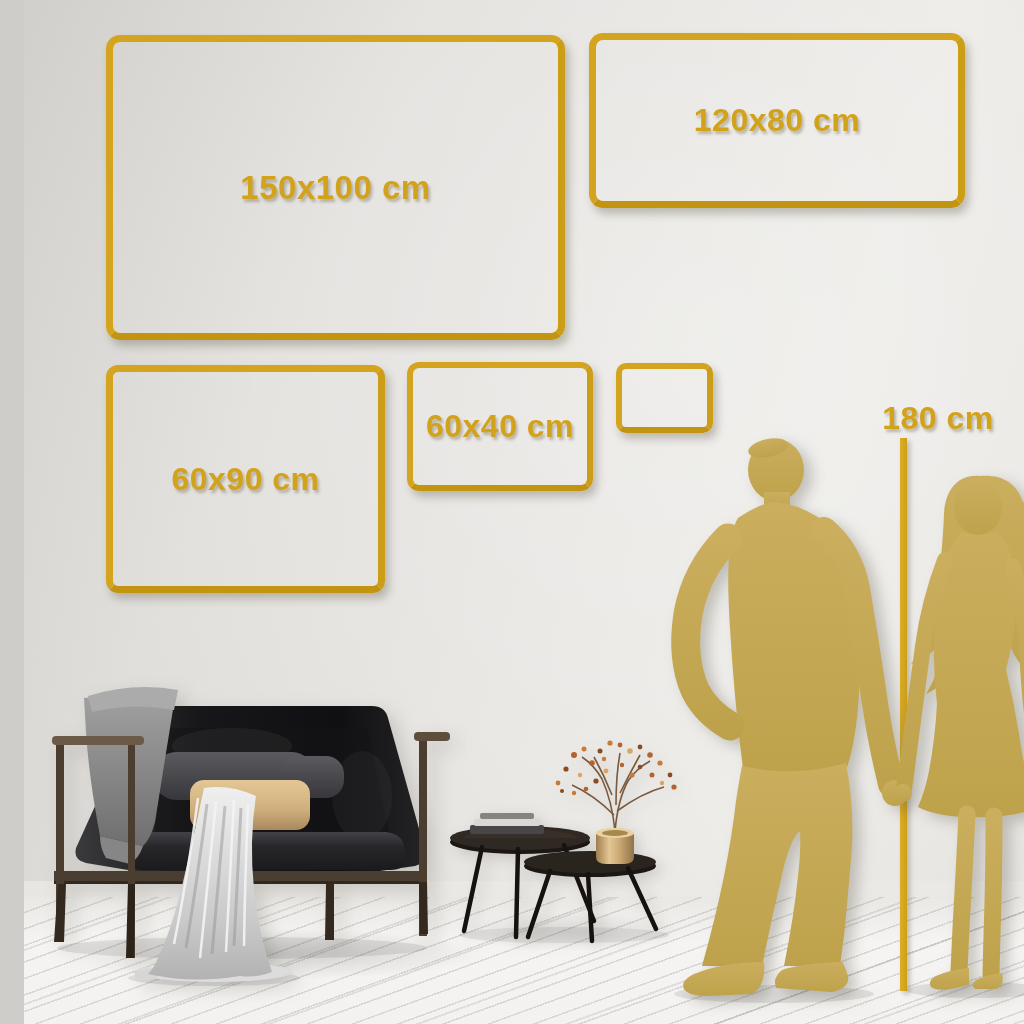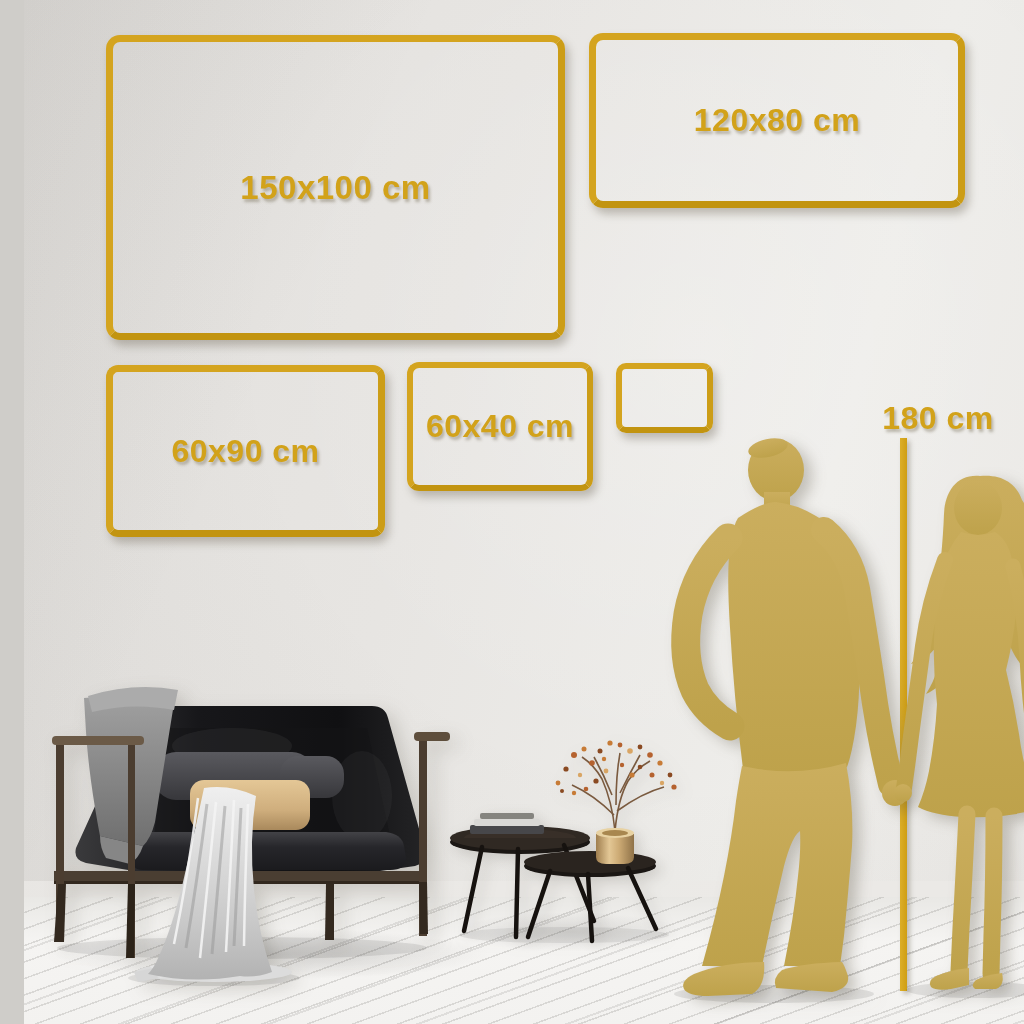--- a/index.html
+++ b/index.html
@@ -28,21 +28,21 @@
 
   .size-frame{position:absolute;border:7px solid #d4a41f;
     border-bottom-color:#c29410;border-right-color:#cc9d17;
     box-shadow:4px 6px 8px rgba(115,108,92,0.40);
     display:flex;align-items:center;justify-content:center;box-sizing:border-box;}
   .frame-label{color:#d2a21a;font-weight:bold;font-size:32px;letter-spacing:.5px;
     text-shadow:2px 3px 3px rgba(120,110,88,0.45);white-space:nowrap;}
   .f150{left:82px;top:35px;width:459px;height:305px;border-radius:14px;}
   .f150 .frame-label{font-size:33px;}
   .f120{left:565px;top:33px;width:376px;height:175px;border-radius:14px;}
-  .f6090{left:82px;top:365px;width:279px;height:172px;border-radius:12px;}
+  .f6090{left:82px;top:365px;width:279px;height:228px;border-radius:12px;}
   .f6040{left:383px;top:362px;width:186px;height:129px;border-radius:12px;border-width:6px;}
   .f3020{left:592px;top:363px;width:97px;height:70px;border-radius:10px;border-width:6px;}
   .label-3020{position:absolute;left:590px;top:320px;}
   .height-label{position:absolute;left:846px;top:400px;width:136px;text-align:center;}
   .height-line{position:absolute;left:876px;top:438px;width:7px;height:553px;
     background:linear-gradient(90deg,#dcae28,#cf9e14);
     box-shadow:3px 3px 5px rgba(115,108,92,0.40);z-index:4;}
 
   .sofa-svg{position:absolute;left:18px;top:686px;z-index:5;
     filter:drop-shadow(8px 7px 9px rgba(85,80,68,0.22));}

